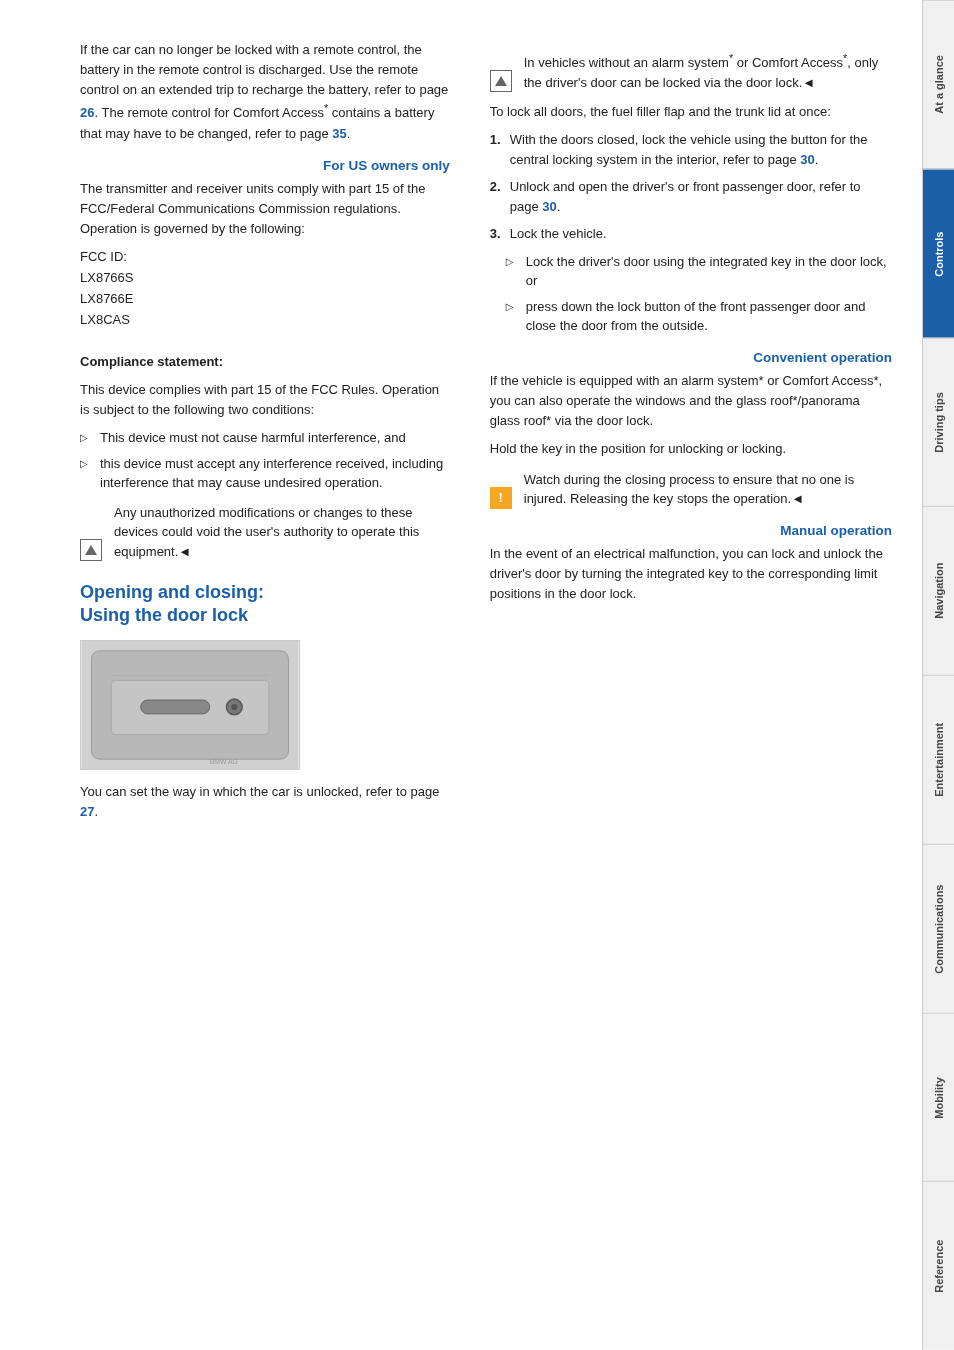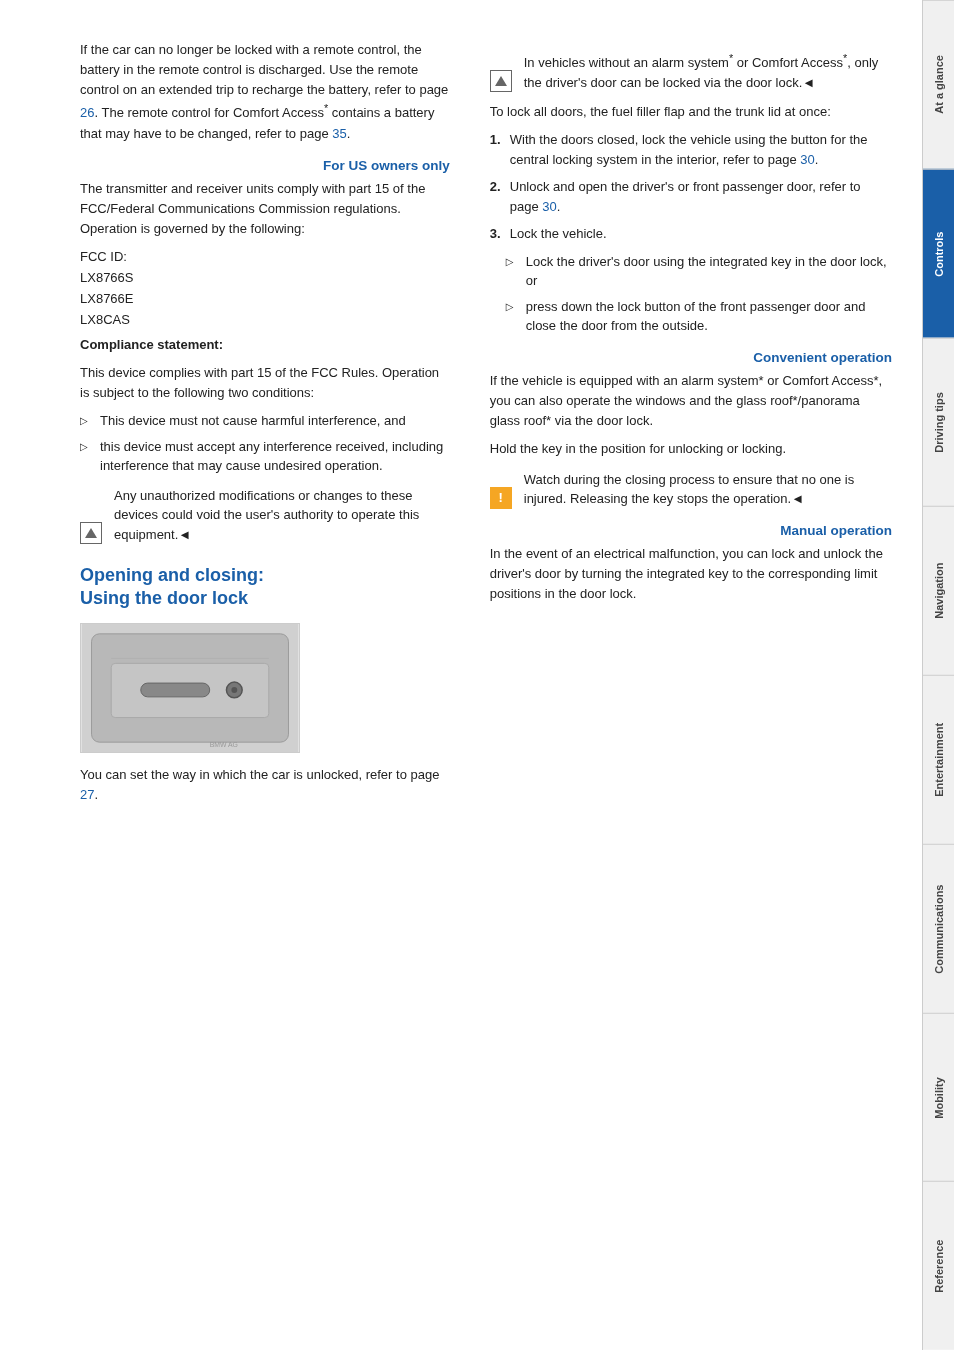--- a/index.html
+++ b/index.html
@@ -91,21 +91,21 @@
       font-size: 13px;
       line-height: 1.55;
       margin-bottom: 8px;
       color: #222;
     }
 
     
     .fcc-lines {
       font-size: 13px;
       line-height: 1.6;
-      margin-bottom: 4px;
+      margin-bottom: 21px;
     }
 
     
     .arrow-list {
       list-style: none;
       margin: 6px 0;
       padding: 0;
     }
 
     .arrow-list li {
@@ -223,20 +223,21 @@
 
     .page-number {
       font-size: 13px;
       font-weight: bold;
       color: #222;
     }
 
     
     .link-blue {
       color: #1a5fa8;
+      font-weight: bold;
     }
 
     .sub-bullet-list {
       list-style: none;
       margin: 6px 0 6px 16px;
       padding: 0;
     }
 
     .sub-bullet-list li {
       display: flex;

